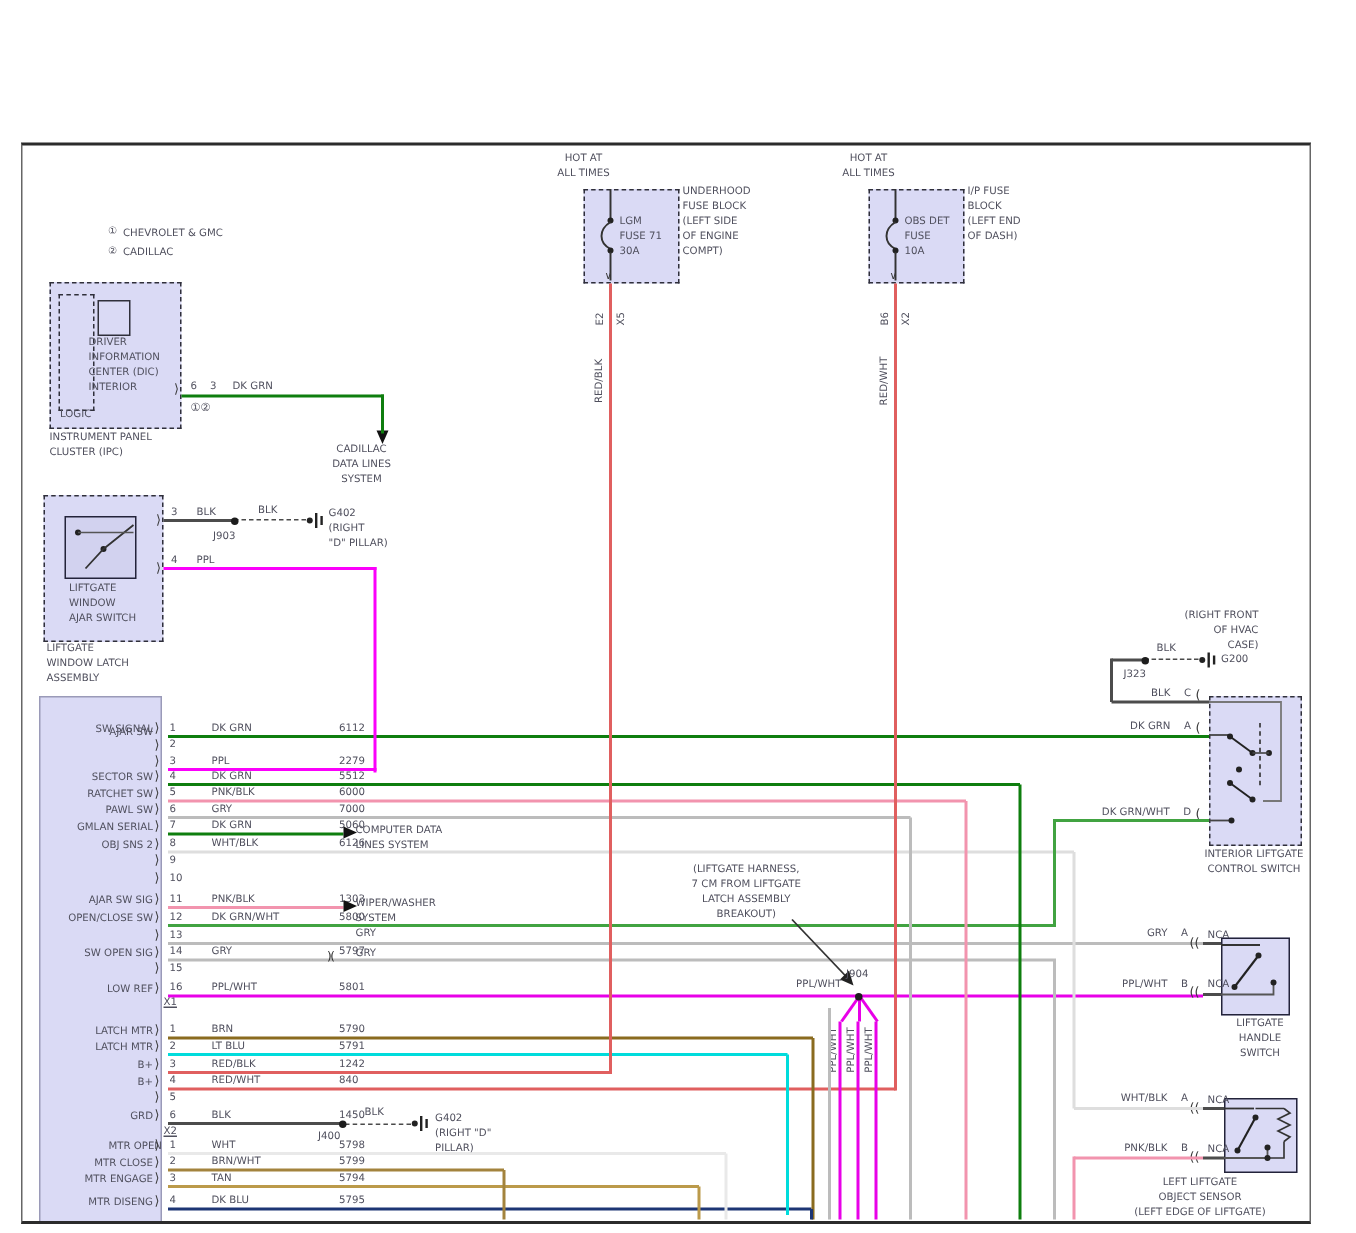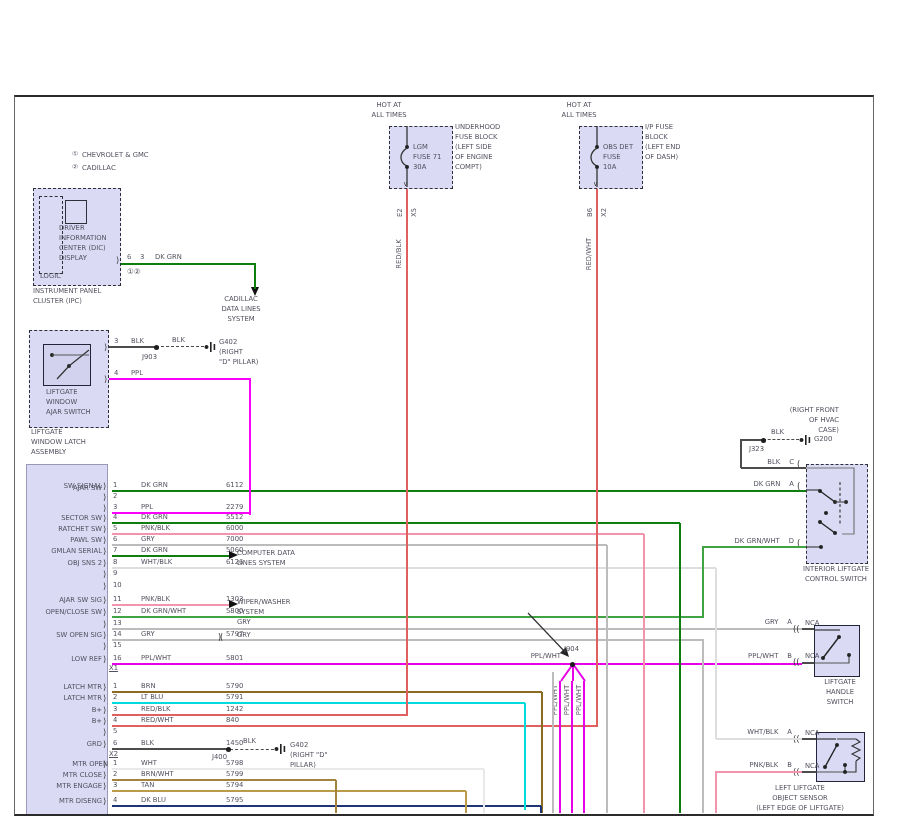--- a/index.html
+++ b/index.html
@@ -39,21 +39,21 @@
       <div class="t" style="left:67px;top:67px">CADILLAC</div>
     </div>
 
     <div>
       <div class="dash-box" style="left:18px;top:91px;width:86px;height:96px"></div>
       <div class="dash-box" style="left:24px;top:99px;width:22px;height:76px;border-width:1px"></div>
       <div style="position:absolute;left:50px;top:103px;width:20px;height:22px;border:1.2px solid #2f2f3a"></div>
       <div class="t" style="left:44px;top:127px;width:60px">DRIVER
 INFORMATION
 CENTER (DIC)
-DISPLAY</div>
+INTERIOR</div>
       <div class="t" style="left:25px;top:175px">LOGIC</div>
       <div class="t" style="left:18px;top:190px">INSTRUMENT PANEL
 CLUSTER (IPC)</div>
       <div class="brk" style="left:101px;top:158px">⟩</div>
       <div class="t" style="left:112px;top:156px">6</div>
       <div class="t" style="left:125px;top:156px">3</div>
       <div class="t" style="left:140px;top:156px">DK GRN</div>
       <div class="t" style="left:112px;top:169px;font-size:7.5px">①②</div>
       <div class="arrow-d" style="left:236px;top:190px"></div>
       <div class="t tc" style="left:196px;top:198px;width:60px">CADILLAC
@@ -284,20 +284,24 @@
         <div class="w" style="left:97px;top:708px;width:429px;background:#1d3574"></div>
       </div>
 
     <div class="t" style="left:222px;top:452px">COMPUTER DATA
 LINES SYSTEM</div>
     <div class="t" style="left:222px;top:501px">WIPER/WASHER
 SYSTEM</div>
     <div class="t" style="left:222px;top:521px">GRY</div>
     <div class="brk2" style="left:203px;top:536px">)(</div>
     <div class="t" style="left:222px;top:534px">GRY</div>
+    <div class="t tc" style="left:420px;top:478px;width:125px">(LIFTGATE HARNESS,
+7 CM FROM LIFTGATE
+LATCH ASSEMBLY
+BREAKOUT)</div>
     <svg style="left:505px;top:512px" width="60" height="55">
       <line x1="8" y1="4" x2="46" y2="44" stroke="#333" stroke-width="1.2"></line>
       <polygon points="49,48 40,44 46,38" fill="#222"></polygon>
     </svg>
     <div class="t" style="left:549px;top:548px">J904</div>
     <div class="t tr" style="left:488px;top:555px;width:58px">PPL/WHT</div>
     <svg style="left:540px;top:567px" width="36" height="18">
       <line x1="18" y1="0" x2="6" y2="17" stroke="#e800e8" stroke-width="2"></line>
       <line x1="18" y1="0" x2="18" y2="17" stroke="#e800e8" stroke-width="2"></line>
       <line x1="18" y1="0" x2="30" y2="17" stroke="#e800e8" stroke-width="2"></line>

